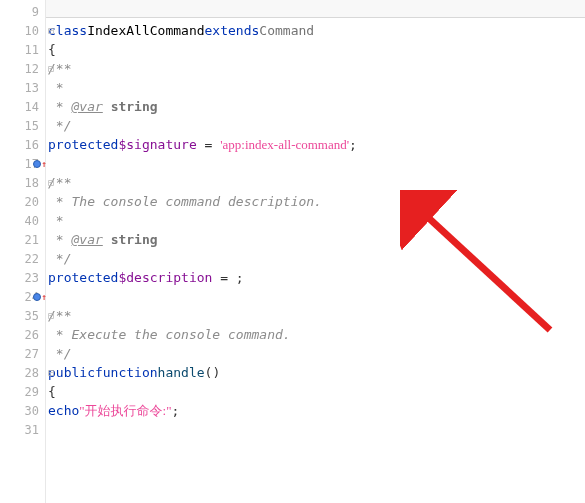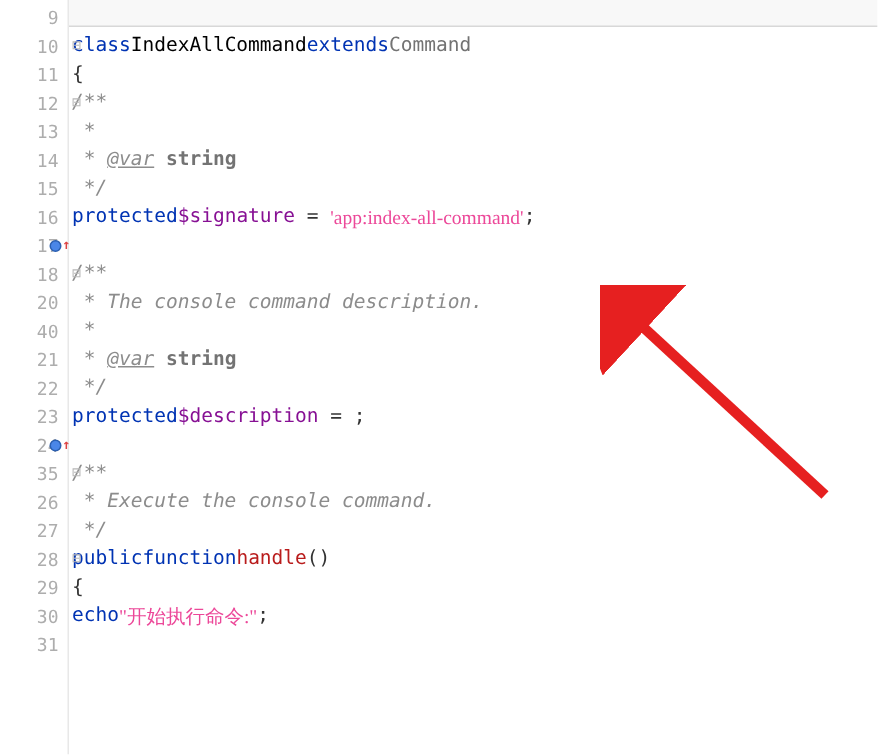--- a/index.html
+++ b/index.html
@@ -88,21 +88,21 @@
   border-bottom: 1px solid #d8d8d8;
   background: #f8f8f8;
   z-index: 1;
 }
 .kw { color: #0033b3; }
 .cls { color: #000000; }
 .cmt { color: #8c8c8c; font-style: italic; }
 .doctag { color: #8c8c8c; font-style: italic; text-decoration: underline; }
 .str { color: #ec4899; font-family: Liberation Serif, serif; }
 .var { color: #871094; }
-.fn { color: #b91c1c; }
+.fn { color: #0c4a6e; }
 .punct { color: #333; }
 .type { color: #737373; font-weight: normal; }
 
 .big-arrow {
   position: absolute;
   top: 190px;
   left: 400px;
   pointer-events: none;
   z-index: 10;
 }

